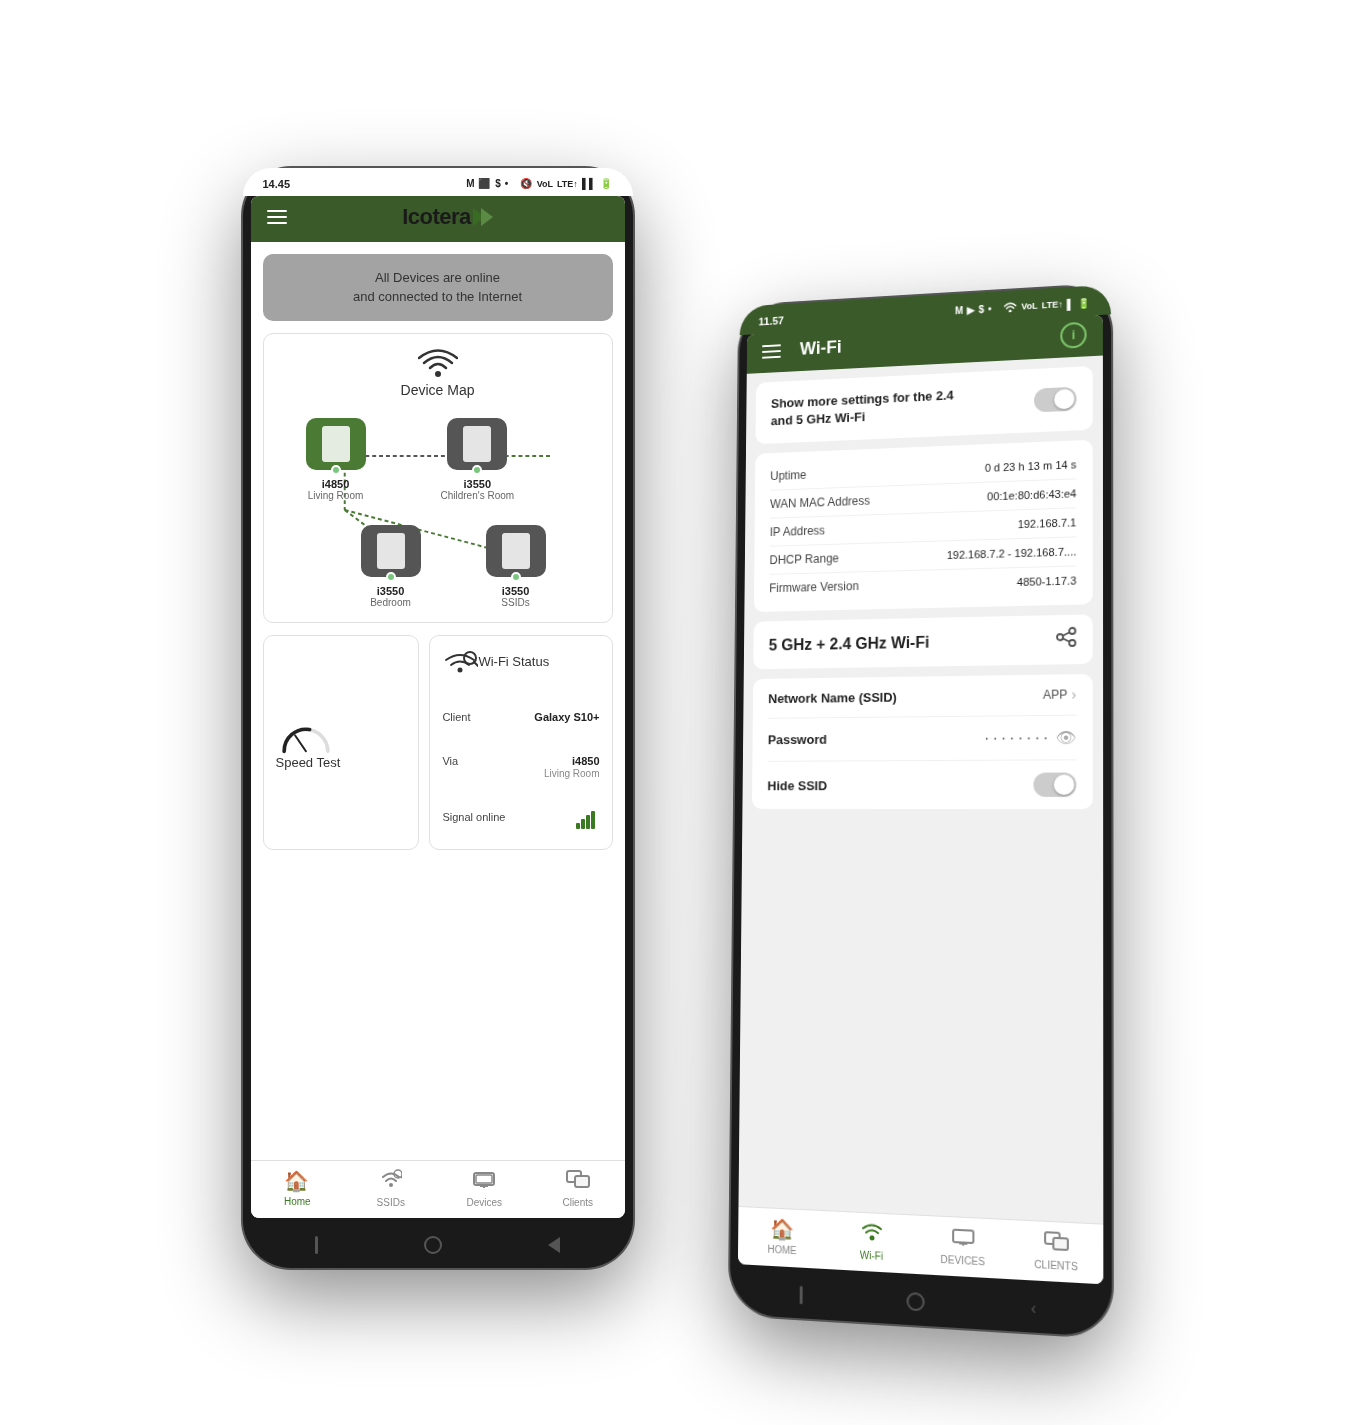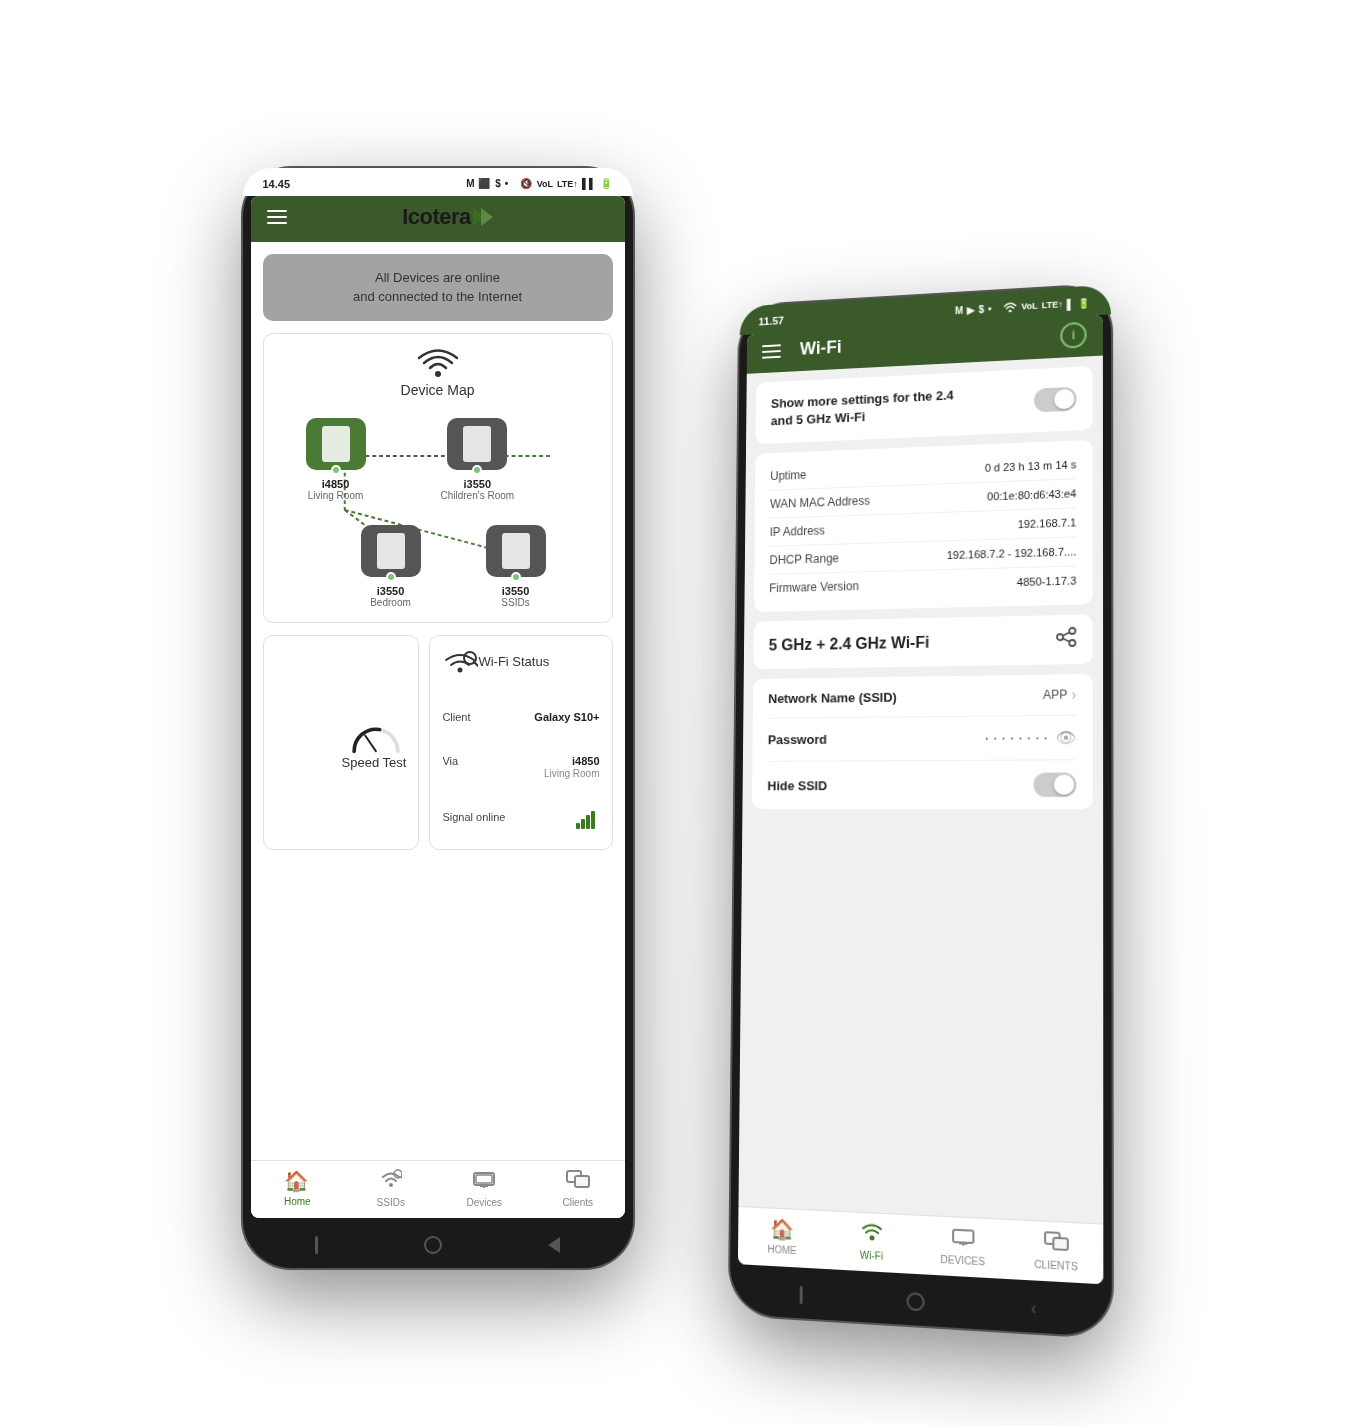--- a/index.html
+++ b/index.html
@@ -195,21 +195,21 @@
       margin: 0 12px 12px;
     }
     .mini-card {
       flex: 1;
       background: #fff;
       border: 1px solid #e0e0e0;
       border-radius: 10px;
       padding: 12px;
       display: flex;
       flex-direction: column;
-      align-items: flex-end;
+      align-items: flex-start;
       justify-content: center;
     }
     .speedometer-arc {
       width: 60px;
       height: 40px;
     }
     .mini-card-label { font-size: 13px; color: #333; font-weight: 500; }
 
     .wifi-status-card {
       flex: 1.2;

